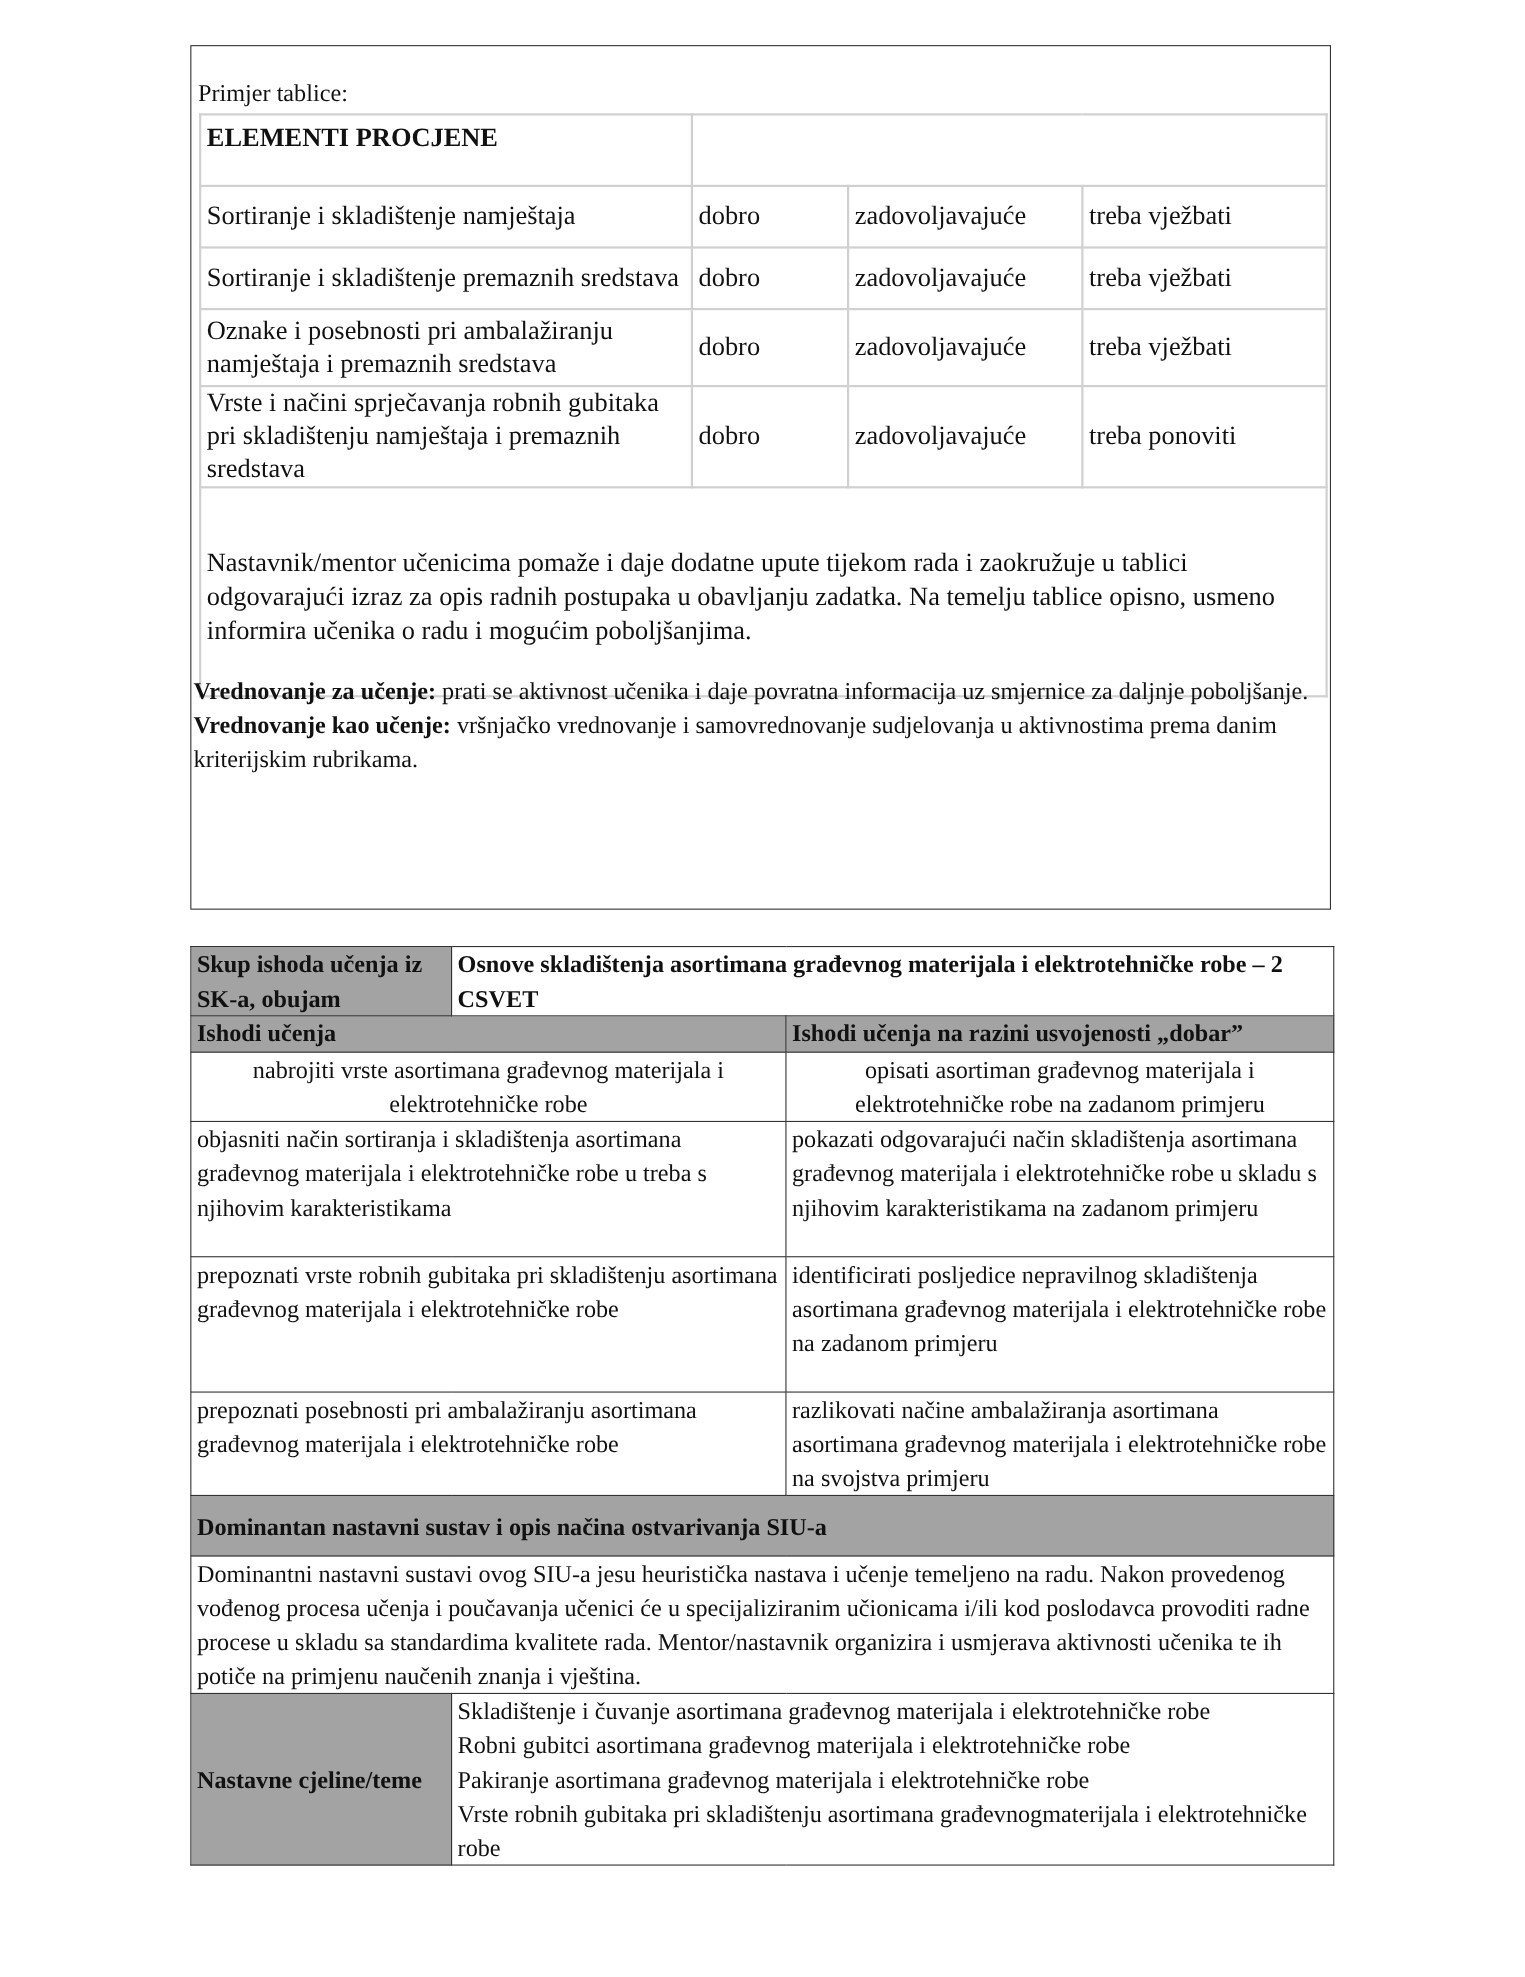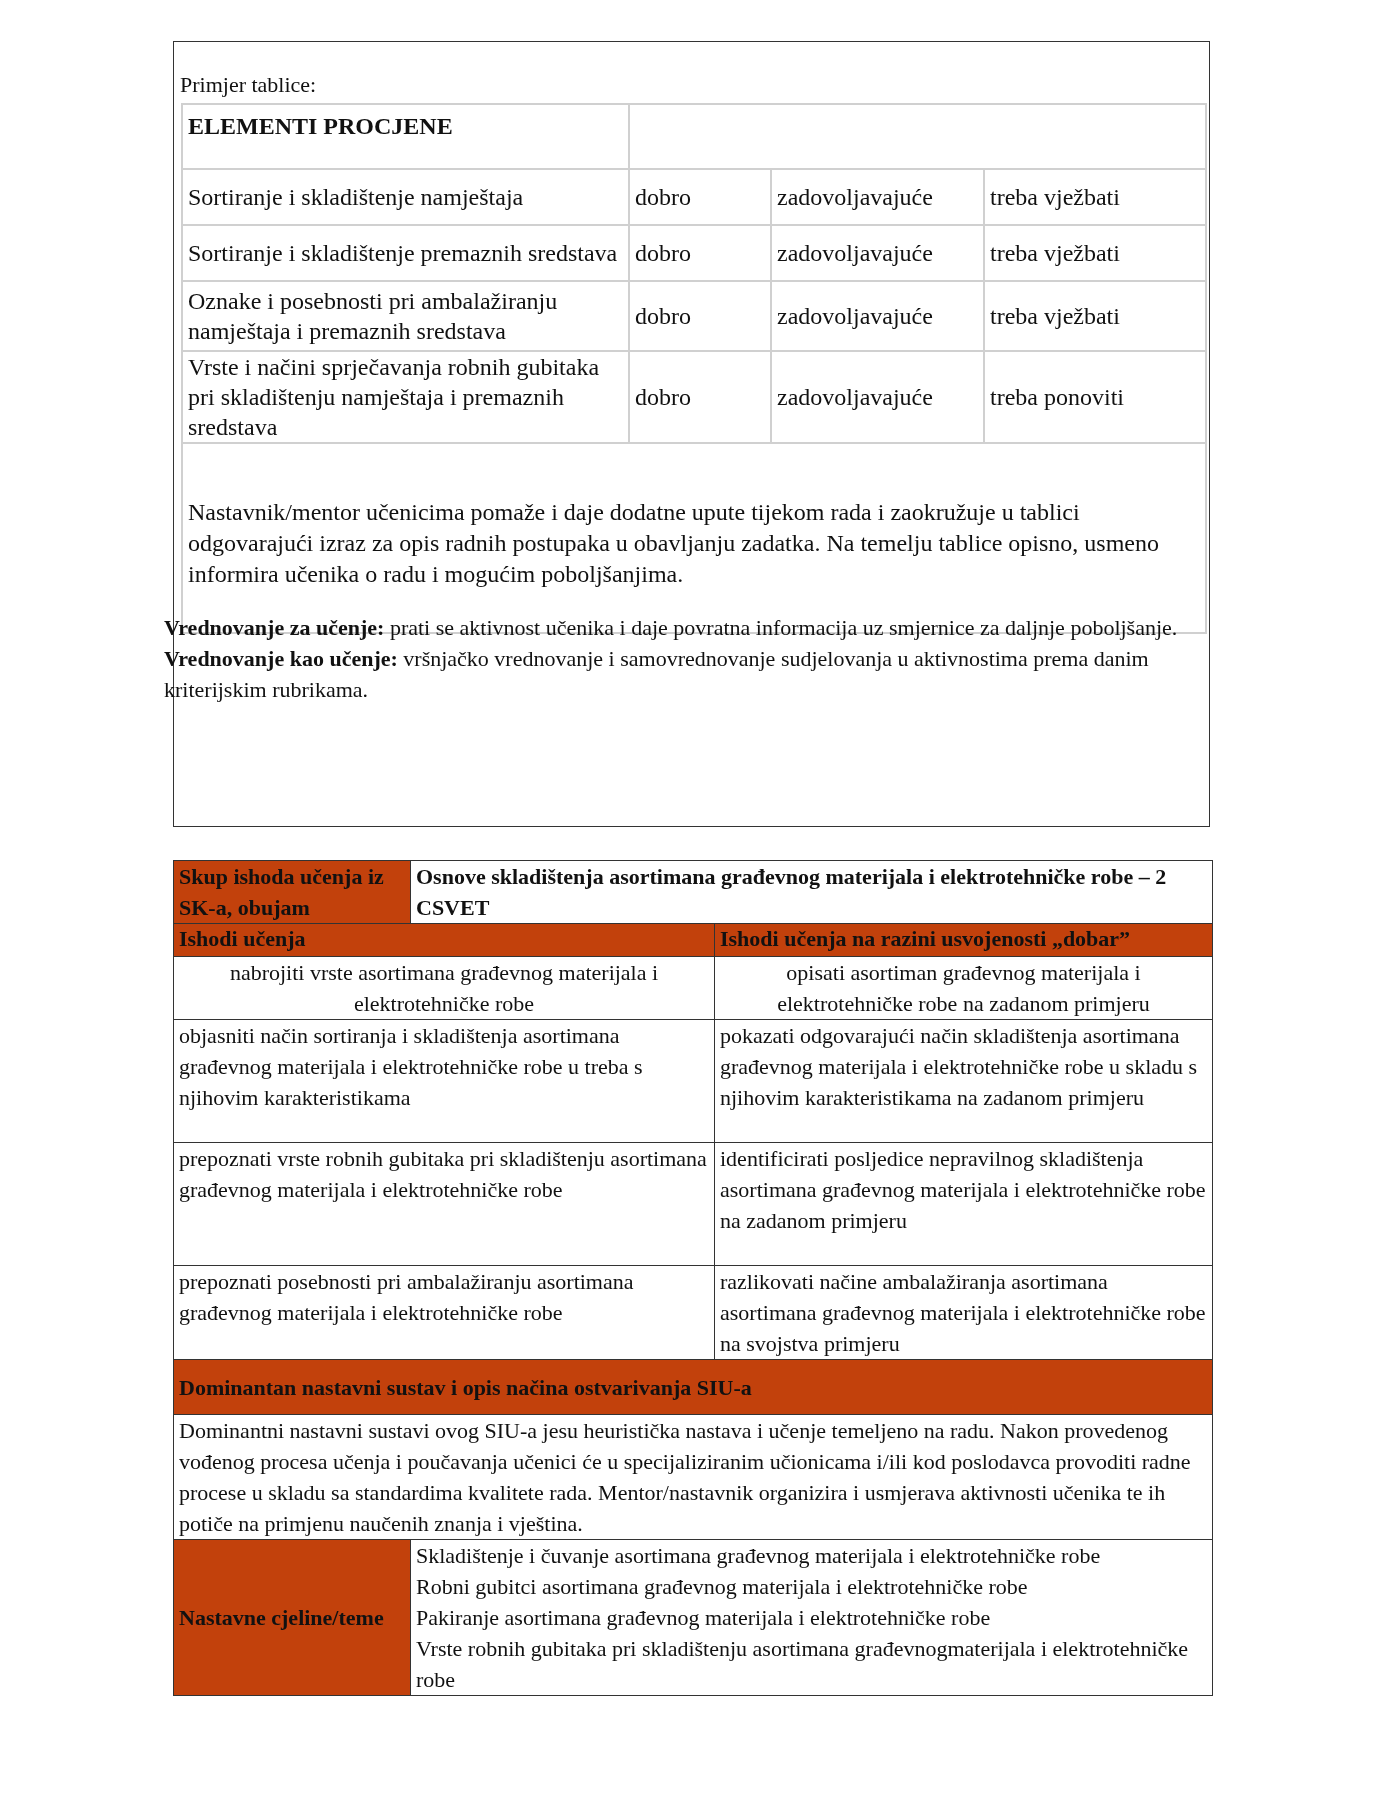--- a/index.html
+++ b/index.html
@@ -25,35 +25,35 @@
     border: 2px solid #d0d0d0; padding: 0 5px; vertical-align: middle;
     line-height: 30px;
   }
   table.t1 td.head { font-weight: bold; vertical-align: top; padding-top: 6px; height: 57px; }
   table.t1 tr.r1 td { height: 54px; }
   table.t1 tr.r2 td { height: 54px; margin-left: 29px; }
   table.t1 tr.r3 td { height: 68px; }
   table.t1 tr.r4 td { height: 72px; }
   table.t1 td.note { height: 178px; line-height: 31px; padding-top: 10px; }
   .eval {
-    position: absolute; left: 164px; top: 612px; width: 1025px;
+    position: absolute; left: 176px; top: 612px; width: 1025px;
     font-size: 22px; line-height: 31px;
   }
   .eval p { margin: 0; }
   .eval b { font-weight: bold; }
 
   table.t2 {
     position: absolute; left: 173px; top: 860px; width: 1039px;
     border-collapse: collapse; table-layout: fixed;
     font-size: 22px; line-height: 31px;
   }
   table.t2 td {
     border: 1.5px solid #333333; padding: 0 5px; vertical-align: top;
   }
-  .blue { background: #c2410c; }
+  .blue { background: #a3a3a3; }
   table.t2 .bold { font-weight: bold; }
   table.t2 tr.top td { height: 60px; }
   table.t2 tr.hdr td { height: 32px; line-height: 30px; }
   table.t2 tr.o1 td { height: 60px; text-align: center; }
   table.t2 tr.o2 td { height: 122px; }
   table.t2 tr.o3 td { height: 122px; }
   table.t2 tr.o4 td { height: 90px; }
   table.t2 tr.dom td { height: 54px; vertical-align: middle; }
   table.t2 tr.domtext td { height: 122px; }
   table.t2 tr.units td.label { vertical-align: middle; }

